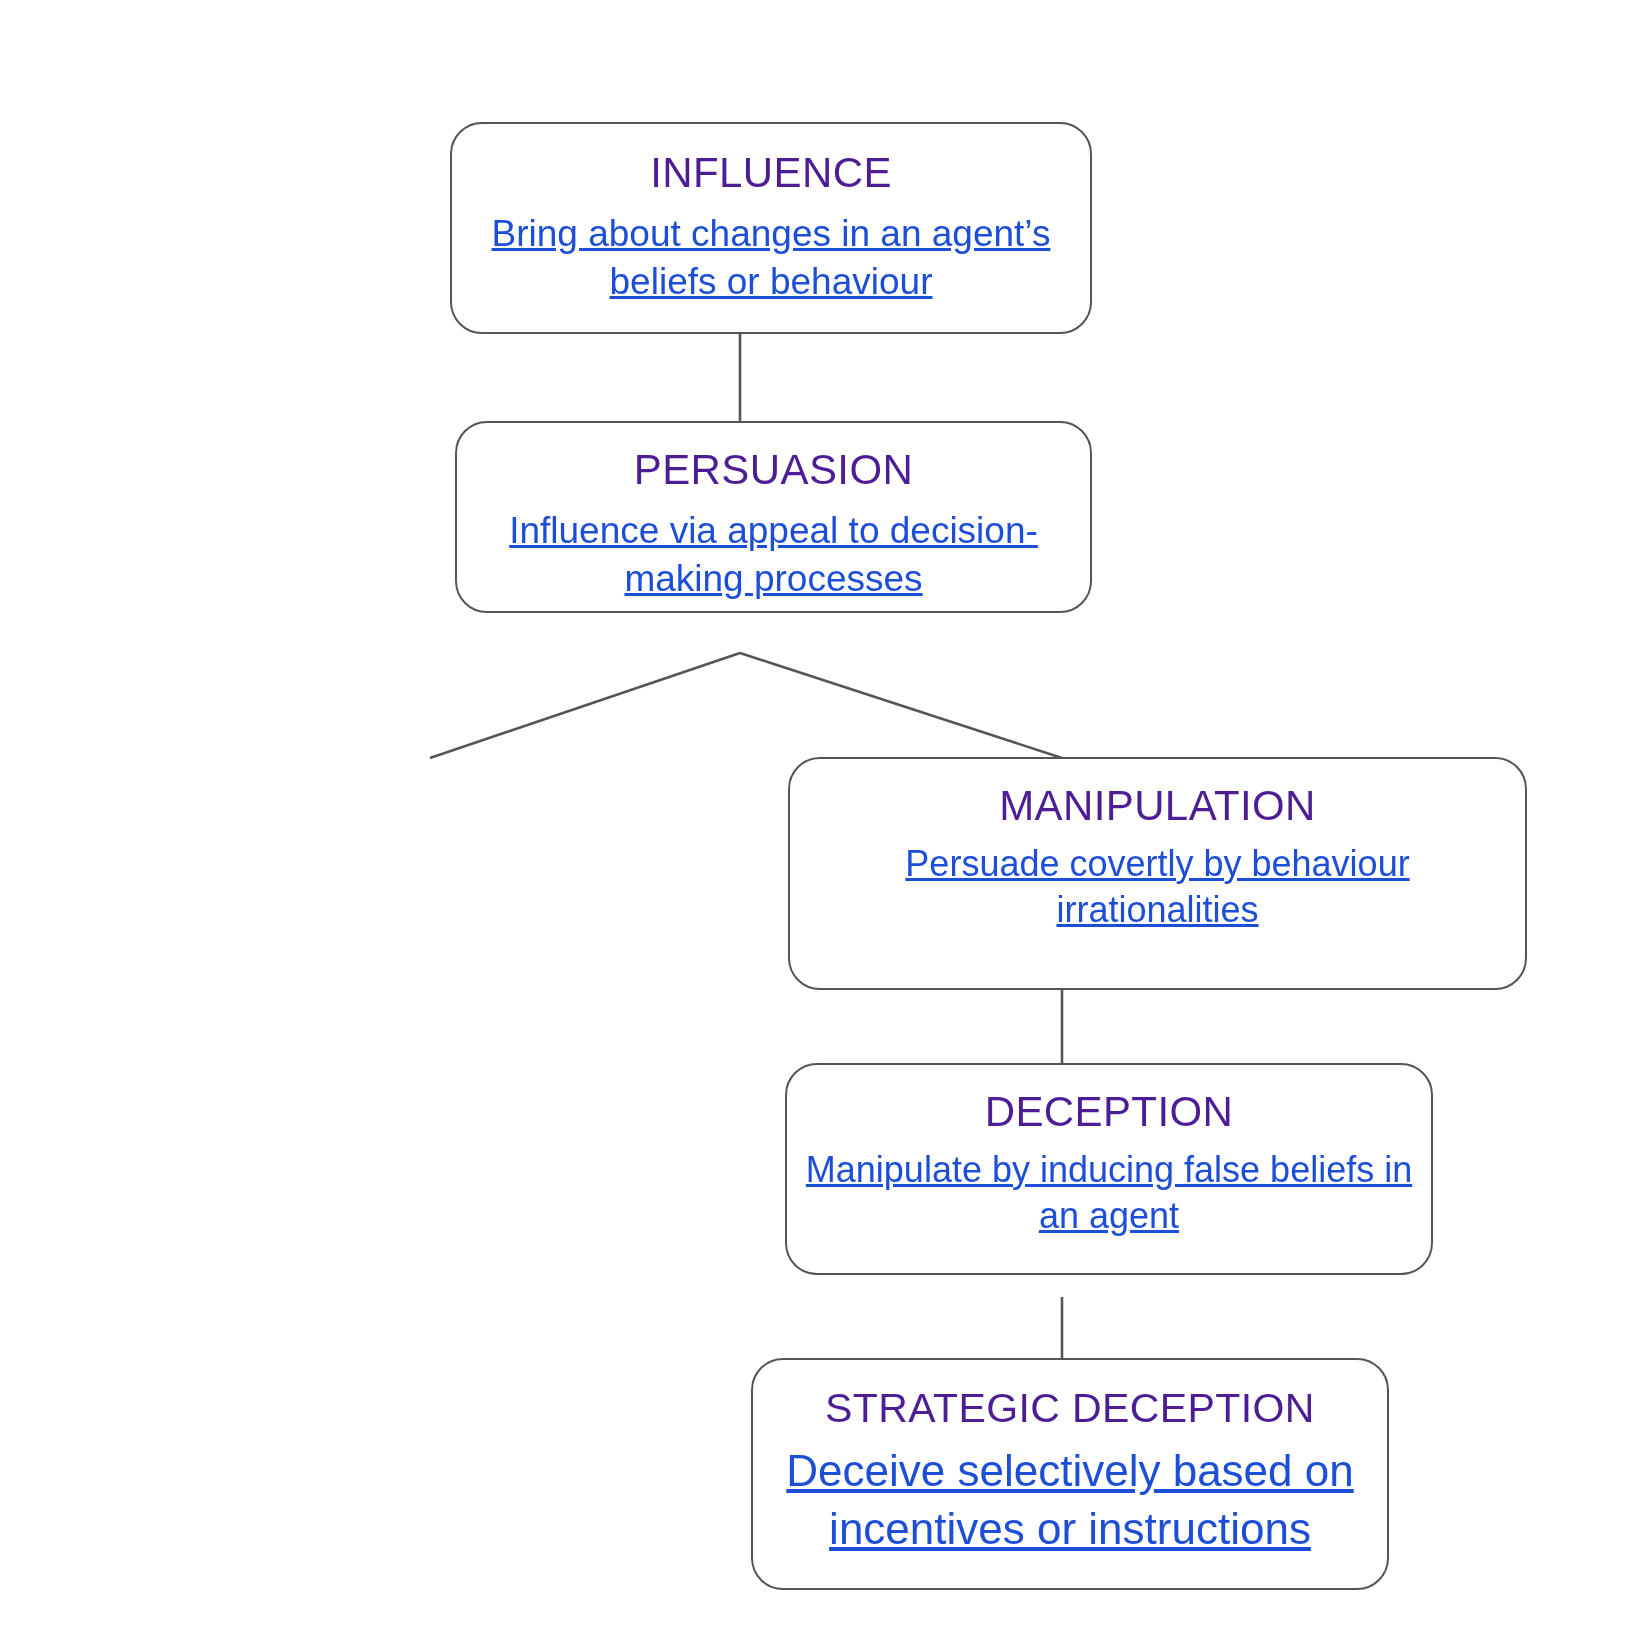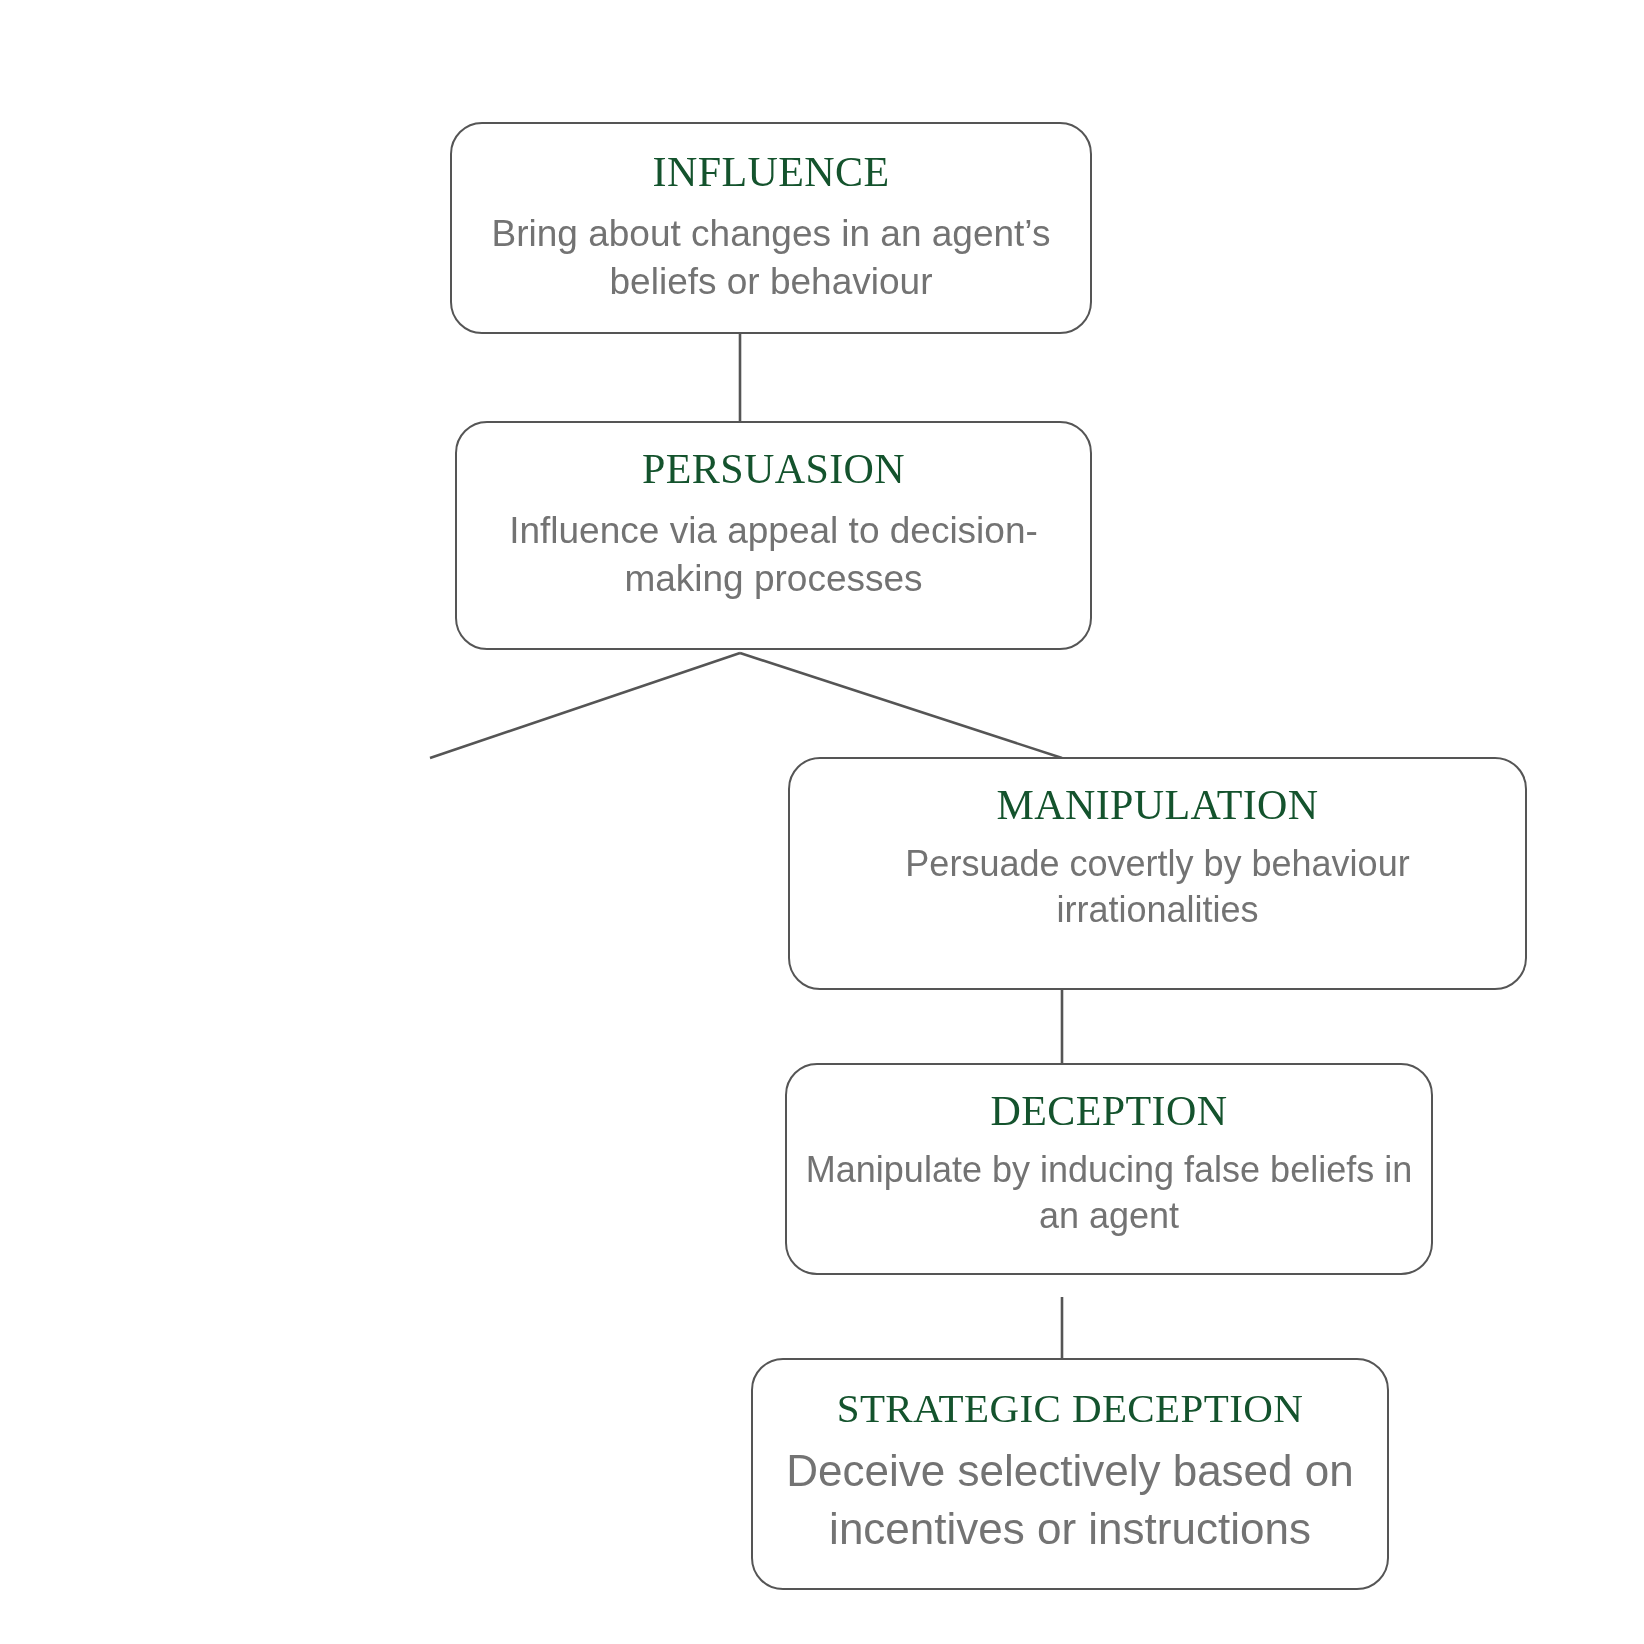--- a/index.html
+++ b/index.html
@@ -35,39 +35,39 @@
     flex-direction: column;
     align-items: center;
     justify-content: flex-start;
     text-align: center;
     padding: 16px 18px 14px 18px;
   }
   .node-title {
     font-size: 42px;
     line-height: 1.18;
     letter-spacing: 0.4px;
-    color: #14532d;
+    color: #4c1d95;
     font-weight: 500;
     white-space: nowrap;
-    font-family: Liberation Serif, serif;
   }
   .node-desc {
     font-size: 37px;
     line-height: 1.30;
-    color: #737373;
+    color: #1d4ed8;
     font-weight: 300;
     margin-top: 12px;
     max-width: 100%;
+    text-decoration: underline;
   }
 
   
   #node-influence            { left: 450px;  top: 122px;  width: 642px;  height: 212px; }
   #node-influence .node-title{ margin-top: 8px; }
 
-  #node-persuasion           { left: 455px;  top: 421px;  width: 637px;  height: 229px; }
+  #node-persuasion           { left: 455px;  top: 421px;  width: 637px;  height: 192px; }
   #node-persuasion .node-title{ margin-top: 6px; }
 
   #node-rational-persuasion  { left: 126px;  top: 757px;  width: 604px;  height: 229px; }
   #node-rational-persuasion .node-title { font-size: 41px; margin-top: 6px; }
   #node-rational-persuasion .node-desc  { font-size: 36px; margin-top: 10px; }
 
   #node-manipulation         { left: 788px;  top: 757px;  width: 739px;  height: 233px; }
   #node-manipulation .node-title { margin-top: 6px; }
   #node-manipulation .node-desc  { font-size: 36px; margin-top: 10px; }
 

